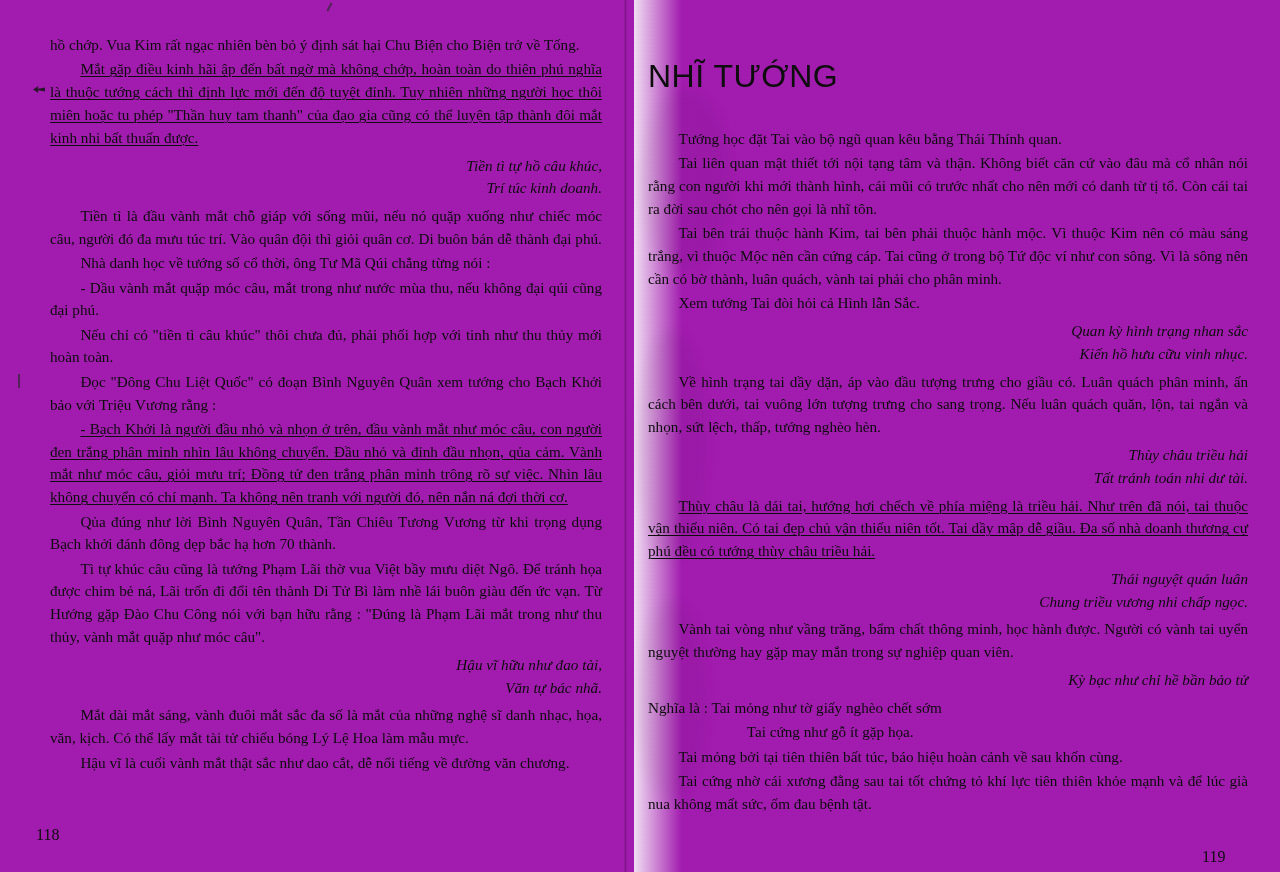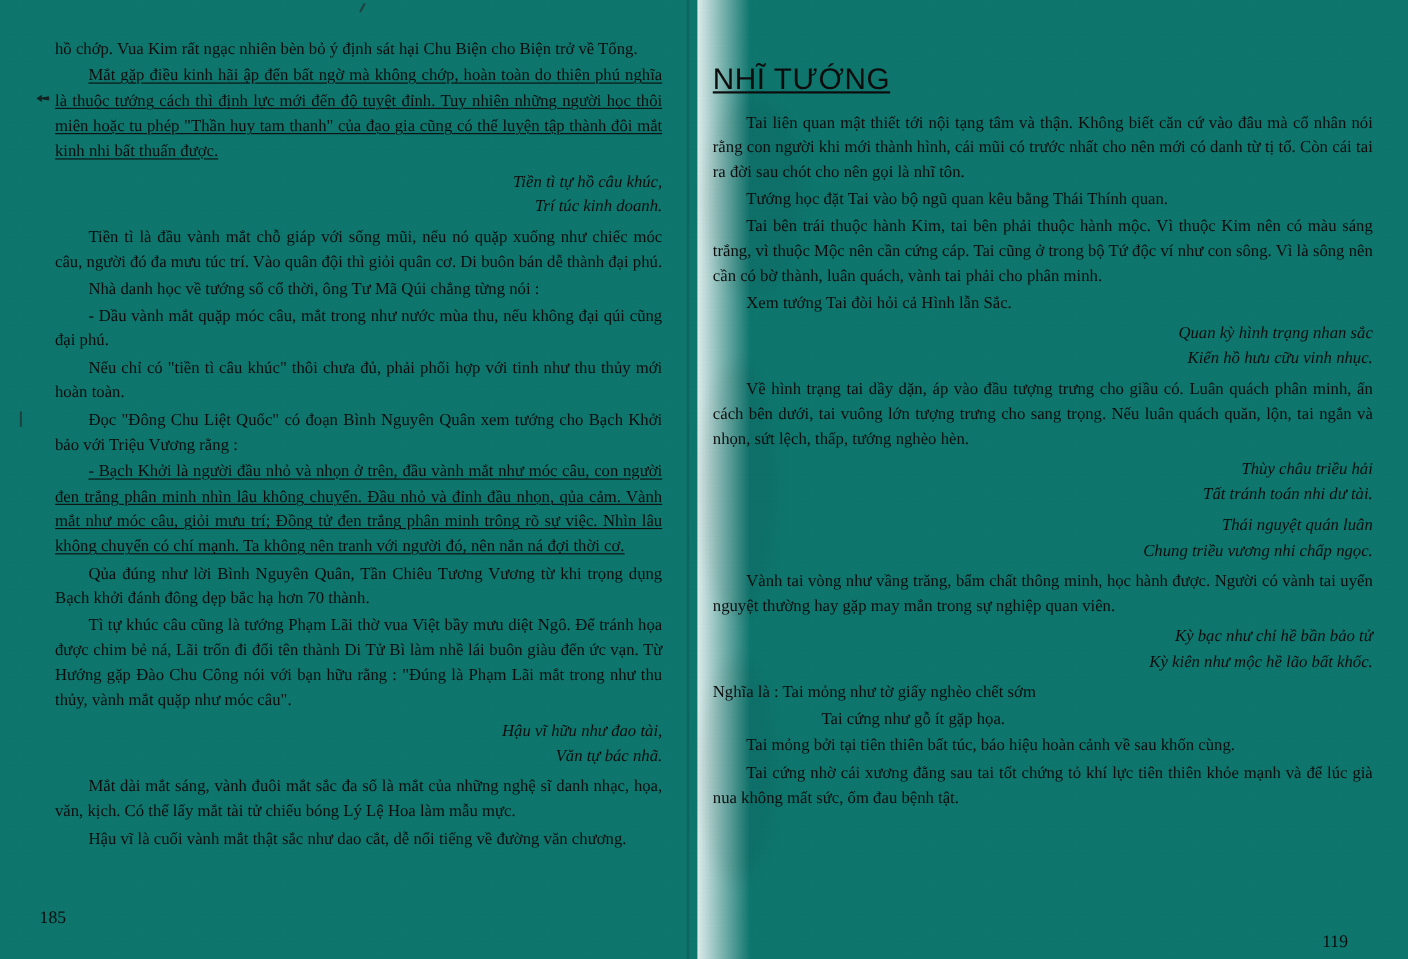--- a/index.html
+++ b/index.html
@@ -11,21 +11,21 @@
     width: 1280px;
     height: 872px;
     position: relative;
     font-family: "Liberation Serif", serif;
     color: #0d0d0d;
     overflow: hidden;
   }
   .scan {
     position: absolute;
     inset: 0;
-    background: #0f766e;
+    background: #a21caf;
   }
   
   .grain {
     position: absolute;
     inset: 0;
     pointer-events: none;
     background:
       repeating-linear-gradient(90deg, rgba(0,0,0,0.012) 0px, rgba(0,0,0,0.012) 1px, rgba(0,0,0,0) 1px, rgba(0,0,0,0) 3px),
       repeating-linear-gradient(0deg, rgba(0,0,0,0.010) 0px, rgba(0,0,0,0.010) 1px, rgba(0,0,0,0) 1px, rgba(0,0,0,0) 4px);
     opacity: .6;
@@ -56,27 +56,26 @@
   .col-left  { left: 50px;  top: 34px; width: 552px; }
   .col-right { left: 14px;  top: 52px; width: 600px; }
 
   p {
     margin: 0 0 0.10em 0;
     text-indent: 2.0em;
   }
   p.noindent { text-indent: 0; }
 
   .heading {
-    font-size: 27px;
+    font-size: 32px;
     font-family: "Liberation Sans", sans-serif;
     letter-spacing: 0.5px;
-    margin: 0 0 8px 0;
+    margin: 0 0 28px 0;
     text-indent: 0;
     font-weight: normal;
-    text-decoration: underline;
   }
 
   .verse {
     text-indent: 0;
     font-style: italic;
     margin: 5px 0 5px 0;
     text-align: right;
   }
   .verse .l1 { display: block; padding-left: 150px; }
   .verse .l2 { display: block; padding-left: 150px; }
@@ -163,56 +162,56 @@
 
       <div class="verse">
         <span class="l1">Hậu vĩ hữu như đao tài,</span>
         <span class="l2">Văn tự bác nhã.</span>
       </div>
 
       <p>Mắt dài mắt sáng, vành đuôi mắt sắc đa số là mắt của  những  nghệ sĩ danh nhạc, họa, văn, kịch. Có thể lấy mắt tài tử chiếu bóng Lý Lệ Hoa làm mẫu mực.</p>
       <p>Hậu vĩ là cuối vành mắt thật sắc như dao cắt, dễ  nổi  tiếng  về đường văn chương.</p>
     </div>
 
-    <div class="folio folio-left">185</div>
+    <div class="folio folio-left">118</div>
   </div>
 
   <div class="page page-right">
     <div class="col col-right">
 
       <h1 class="heading">NHĨ TƯỚNG</h1>
 
+      <p>Tướng học đặt Tai vào bộ ngũ quan kêu bằng Thái  Thính  quan.</p>
       <p>Tai liên quan mật thiết tới nội tạng tâm và thận. Không biết căn cứ vào đâu mà cổ nhân nói rằng con người khi mới thành hình, cái mũi có trước nhất cho nên mới có danh từ tị tổ. Còn cái  tai  ra đời sau chót cho nên gọi là nhĩ tôn.</p>
-      <p>Tướng học đặt Tai vào bộ ngũ quan kêu bằng Thái  Thính  quan.</p>
       <p>Tai bên trái thuộc hành Kim, tai bên phải thuộc hành mộc. Vì thuộc Kim nên có màu sáng trắng, vì thuộc Mộc nên cần cứng cáp. Tai cũng ở trong bộ Tứ độc ví như con sông. Vì là sông nên cần có bờ thành, luân quách, vành tai phải cho phân minh.</p>
       <p>Xem tướng Tai đòi hỏi cả Hình lẫn Sắc.</p>
 
       <div class="verse verse-r">
         <span class="l1">Quan kỳ hình trạng nhan sắc</span>
         <span class="l2">Kiến hồ hưu cữu vinh nhục.</span>
       </div>
 
       <p>Về hình trạng tai dầy dặn, áp vào đầu tượng trưng cho giầu có. Luân quách phân minh, ấn cách bên dưới, tai vuông lớn tượng  trưng cho sang trọng. Nếu luân quách quăn, lộn, tai ngắn và nhọn, sứt lệch, thấp, tướng nghèo hèn.</p>
 
       <div class="verse verse-r">
         <span class="l1">Thùy châu triều hải</span>
         <span class="l2">Tất tránh toán nhi dư tài.</span>
       </div>
 
+      <p class="u">Thùy châu là dái tai, hướng hơi chếch về phía miệng là triều hải. Như trên đã nói, tai thuộc vận thiếu niên. Có tai đẹp chủ vận thiếu niên tốt. Tai dầy mập dễ giầu. Đa số nhà doanh thương cự phú đều   có tướng thùy châu triều hải.</p>
 
       <div class="verse verse-r">
         <span class="l1">Thái nguyệt quán luân</span>
         <span class="l2">Chung triều vương nhi chấp ngọc.</span>
       </div>
 
       <p>Vành tai vòng như vầng trăng, bẩm chất thông minh, học hành được. Người có vành tai uyển nguyệt thường hay gặp may mắn  trong sự nghiệp quan viên.</p>
 
       <div class="verse verse-r">
         <span class="l1">Kỳ bạc như chỉ hề bần bảo tử</span>
-        <span class="l2">Kỳ kiên như mộc hề lão bất khốc.</span>
       </div>
 
       <p class="noindent">Nghĩa là : Tai mỏng như tờ giấy nghèo chết sớm</p>
       <p style="text-indent:6.5em">Tai cứng như gỗ ít gặp họa.</p>
       <p>Tai mỏng bởi tại tiên thiên bất túc, báo hiệu hoàn  cảnh về sau khốn cùng.</p>
       <p>Tai cứng nhờ cái xương đằng sau tai tốt chứng tỏ khí lực tiên thiên khỏe mạnh và để lúc già nua không mất sức, ốm đau bệnh tật.</p>
     </div>
 
     <div class="folio folio-right" style="left:568px; top:848px;">119</div>
   </div>

